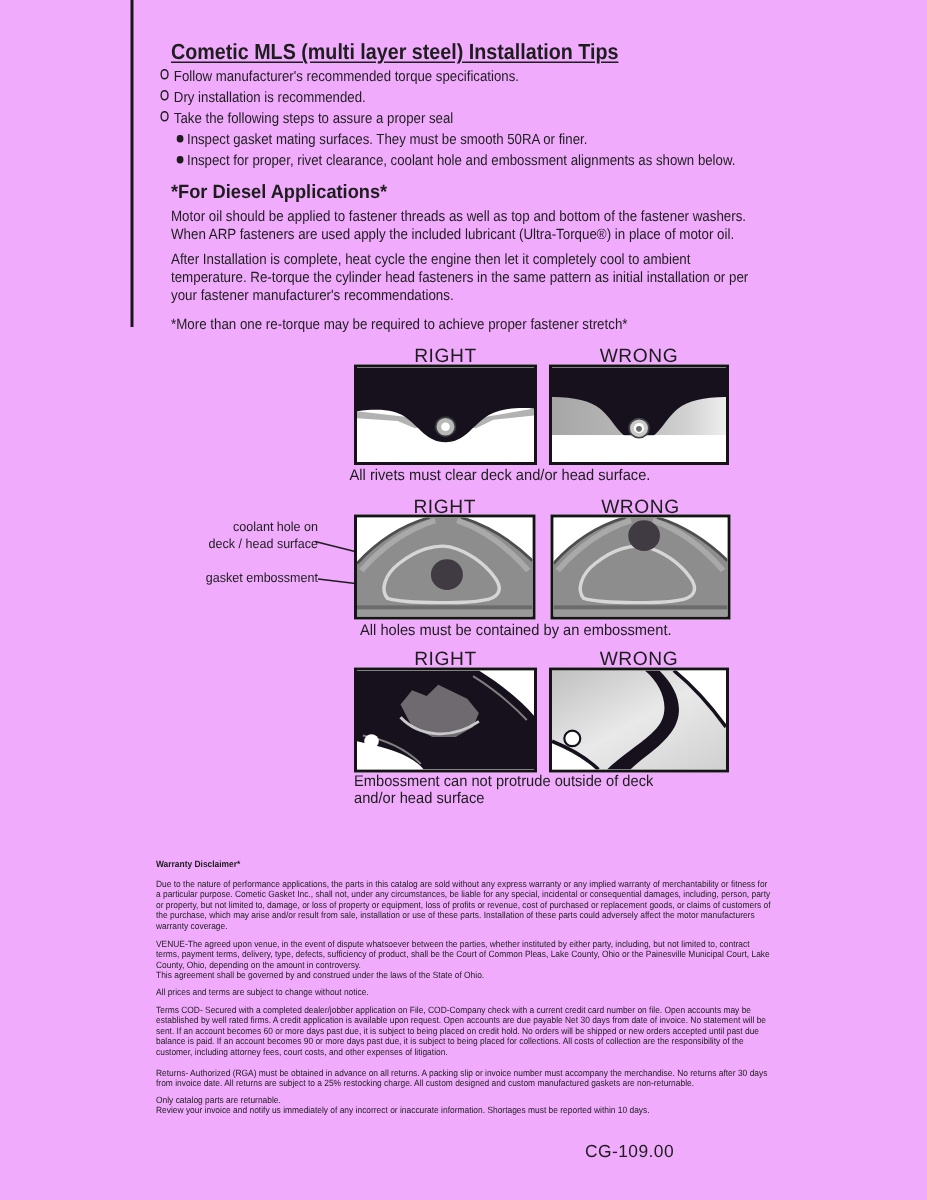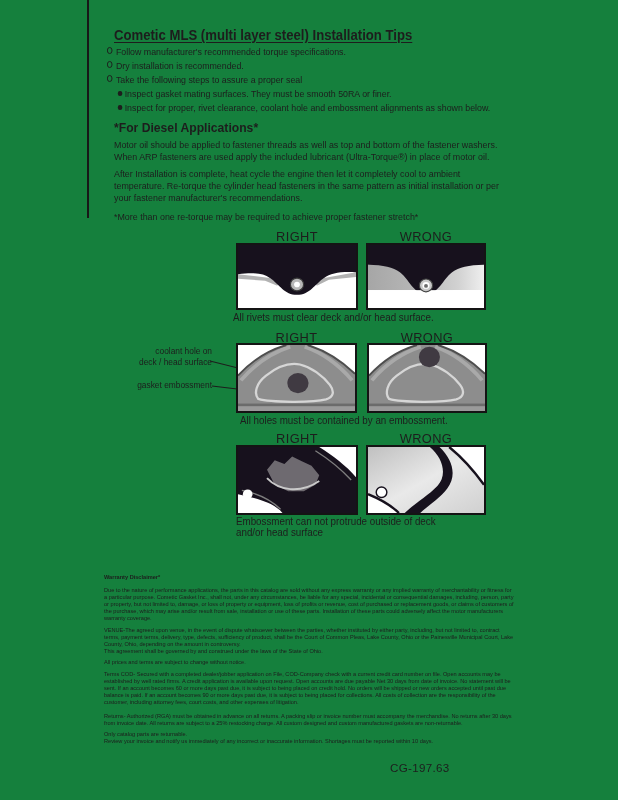--- a/index.html
+++ b/index.html
@@ -1,16 +1,16 @@
 <!DOCTYPE html>
 <html><head>
 <meta charset="utf-8">
 <style>
   html,body{margin:0;padding:0;background:#ffffff;}
-  #page{position:relative;width:618px;height:800px;background:#15803d;overflow:hidden;
+  #page{position:relative;width:618px;height:800px;background:#f0abfc;overflow:hidden;
         font-family:"Liberation Sans","DejaVu Sans",sans-serif;color:#1d1d1d;}
   .abs{position:absolute;}
   .cond{transform:scaleX(0.9);transform-origin:0 0;}
   .cond95{transform:scaleX(0.95);transform-origin:0 0;}
   .nowrap{white-space:nowrap;}
   .preline{white-space:pre-line;}
 
   
   .title{left:114px;top:27px;font-size:14.6px;font-weight:bold;white-space:nowrap;
          text-decoration:underline;text-underline-offset:2px;}
@@ -192,15 +192,15 @@
   <div class="abs warr warrhead" style="top:574px;">Warranty Disclaimer*</div>
   <div class="abs warr preline" style="top:587px;">Due to the nature of performance applications, the parts in this catalog are sold without any express warranty or any implied warranty of merchantability or fitness for a particular purpose.  Cometic Gasket Inc., shall not, under any circumstances, be liable for any special, incidental or consequential damages, including, person, party or property, but not limited to, damage, or loss of property or equipment, loss of profits or revenue, cost of purchased or replacement goods, or claims of customers of the purchase, which may arise and/or result from sale, installation or use of these parts.  Installation of these parts could adversely affect the motor manufacturers warranty coverage.</div>
   <div class="abs warr preline" style="top:627px;">VENUE-The agreed upon venue, in the event of dispute whatsoever between the parties, whether instituted by either party, including, but not limited to, contract terms, payment terms, delivery, type, defects, sufficiency of product, shall be the Court of Common Pleas, Lake County, Ohio or the Painesville Municipal Court, Lake County, Ohio, depending on the amount in controversy.
 This agreement shall be governed by and construed under the laws of the State of Ohio.</div>
   <div class="abs warr preline" style="top:659px;">All prices and terms are subject to change without notice.</div>
   <div class="abs warr preline" style="top:671px;">Terms COD- Secured with a completed dealer/jobber application on File, COD-Company check with a current credit card number on file.  Open accounts may be established by well rated firms.  A credit application is available upon request.  Open accounts are due payable Net 30 days from date of invoice.  No statement will be sent.  If an account becomes 60 or more days past due, it is subject to being placed on credit hold.  No orders will be shipped or new orders accepted until past due balance is paid.  If an account becomes 90 or more days past due, it is subject to being placed for collections.  All costs of collection are the responsibility of the customer, including attorney fees, court costs, and other expenses of litigation.</div>
   <div class="abs warr preline" style="top:713px;">Returns- Authorized (RGA) must be obtained in advance on all returns.  A packing slip or invoice number must accompany the merchandise.  No returns after 30 days from invoice date.  All returns are subject to a 25% restocking charge.  All custom designed and custom manufactured gaskets are non-returnable.</div>
   <div class="abs warr preline" style="top:731px;">Only catalog parts are returnable.
 Review your invoice and notify us immediately of any incorrect or inaccurate information.  Shortages must be reported within 10 days.</div>
 
-  <div class="abs footercode">CG-197.63</div>
+  <div class="abs footercode">CG-109.00</div>
 
 </div>
 
 </body></html>

